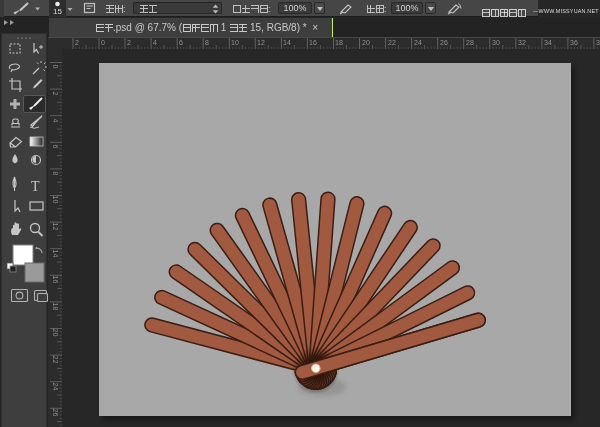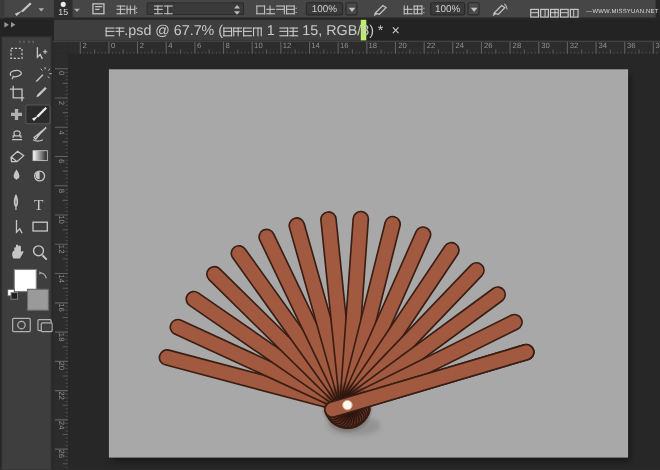--- a/index.html
+++ b/index.html
@@ -1,20 +1,20 @@
 <!DOCTYPE html>
 <html><head><meta charset="utf-8">
 <style>
   * { margin:0; padding:0; box-sizing:border-box; }
   html,body { width:600px; height:427px; overflow:hidden; background:#262626;
     font-family:"Liberation Sans", sans-serif; }
   #root { position:relative; width:600px; height:427px; }
 
   
-  #opts { position:absolute; left:0; top:0; width:596px; height:17px;
+  #opts { position:absolute; left:0; top:0; width:538px; height:17px;
     background:#464646; border-bottom:1px solid #1c1c1c; }
   #opts .lbl { position:absolute; top:4px; font-size:9px; color:#cccccc; }
   .combo { position:absolute; top:2px; height:12px; background:#3a3a3a;
     border:1px solid #292929; border-top-color:#232323; border-radius:2px;
     color:#cfcfcf; font-size:9px; }
   .valbox { position:absolute; top:2px; height:12px; background:#3a3a3a;
     border:1px solid #292929; border-radius:2px; color:#cfcfcf; font-size:9px;
     text-align:center; line-height:10px; }
   .dropbtn { position:absolute; top:2px; width:11px; height:12px; background:#494949;
     border:1px solid #2a2a2a; border-radius:2px; }
@@ -30,22 +30,22 @@
   .g2 { left:0; top:46%; width:100%; height:1px; }
   .g3 { left:0; bottom:0; width:100%; height:1px; }
   .g4 { left:0; top:0; width:1px; height:100%; }
   .g5 { right:0; top:0; width:1px; height:100%; }
   .g6 { left:46%; top:0; width:1px; height:100%; }
 
   
   #tabbar { position:absolute; left:0; top:18px; width:600px; height:19px;
     background:#232323; }
   #tab { position:absolute; left:49px; top:0; width:284px; height:19px;
-    background:#3e3e3e; border-right:5px solid #bef264;
-    color:#c9c9c9; font-size:13px; line-height:19px; padding-left:46px;
+    background:#3e3e3e; border-right:1px solid #bef264;
+    color:#c9c9c9; font-size:10px; line-height:19px; padding-left:46px;
     white-space:nowrap; }
   #tab .cj i { background:#c9c9c9; }
 
   
   #corner { position:absolute; left:48px; top:37px; width:14px; height:12px;
     background:#2c2c2c; border-top:1px solid #484848; }
   #hruler { position:absolute; left:62px; top:37px; width:538px; height:12px;
     background:#2c2c2c; border-top:1px solid #484848; }
   #hruler .ticks { position:absolute; left:0; top:0; width:100%; height:11px; }
   .hnum { position:absolute; top:1px; font-size:7px; color:#929292; }

